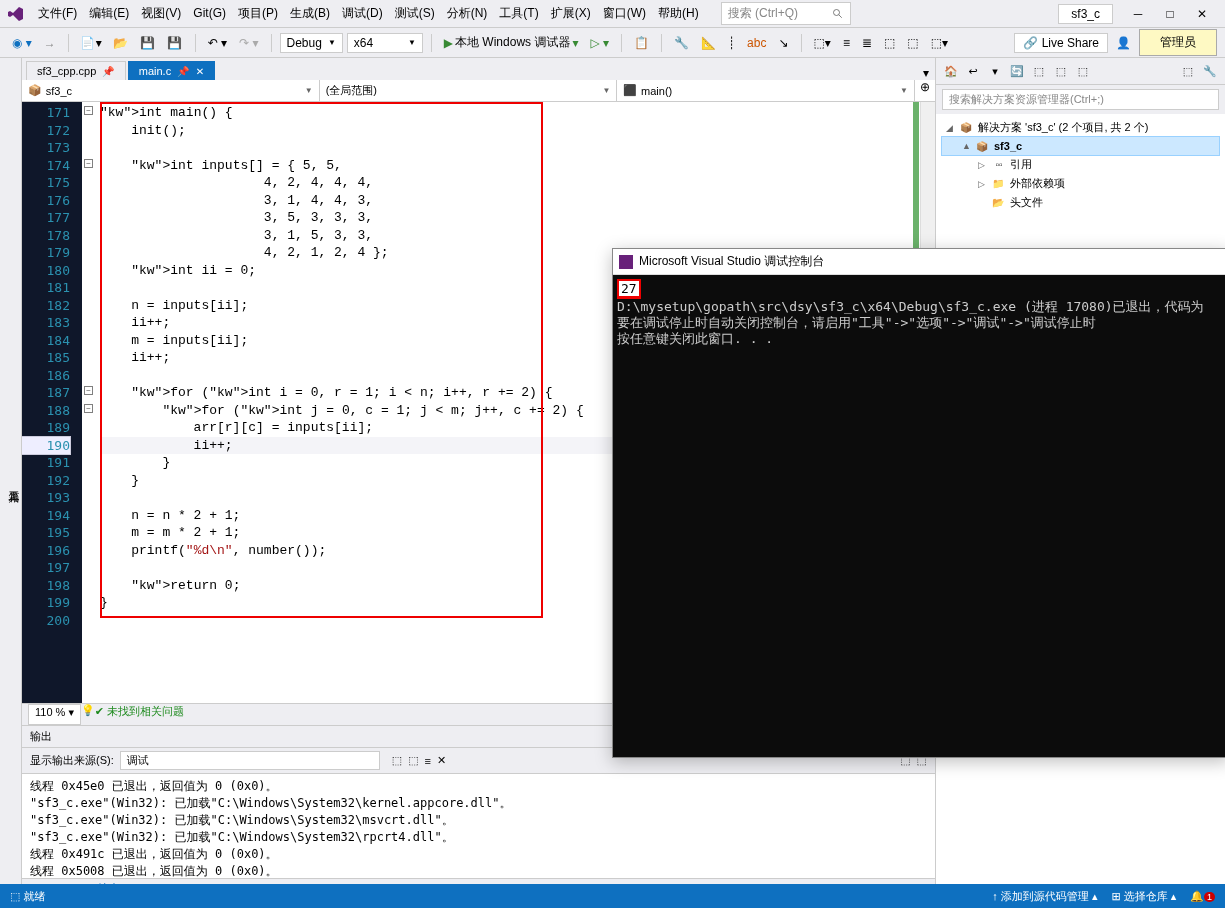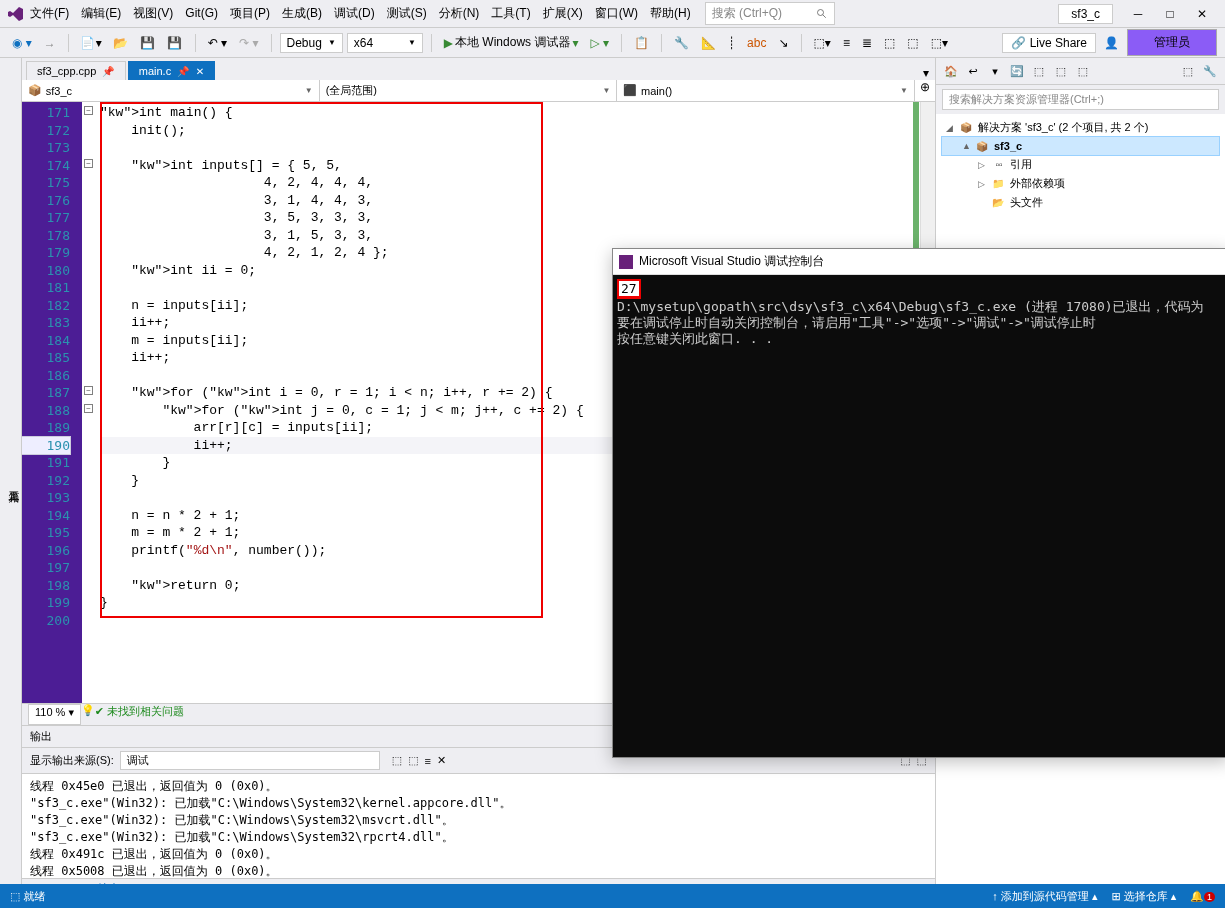--- a/index.html
+++ b/index.html
@@ -1,43 +1,43 @@
 <!DOCTYPE html>
 <html><head>
 <meta charset="utf-8">
 <style>
 * { box-sizing: border-box; margin: 0; padding: 0; }
 body { font-family: "Microsoft YaHei", "Segoe UI", sans-serif; font-size: 12px; background: #f5f5f5; overflow: hidden; width: 1225px; height: 908px; position: relative; }
-.titlebar { height: 28px; background: #eeeef2; display: flex; align-items: center; padding: 0 8px; gap: 0; border-bottom: 1px solid #ccc; }
+.titlebar { height: 28px; background: #eeeef2; display: flex; align-items: center; padding: 0 8px; gap: 8px; border-bottom: 1px solid #ccc; }
 .vs-logo { width: 16px; height: 16px; display: inline-block; }
 .menu-item { padding: 2px 6px; cursor: default; }
 .search-box { margin-left: 8px; border: 1px solid #ccc; background: #fff; padding: 2px 6px; width: 130px; display: flex; align-items: center; gap: 4px; }
 .search-icon-small { width: 12px; height: 12px; }
 .title-right { margin-left: auto; display: flex; align-items: center; gap: 2px; }
 .proj-name { background: #fff; border: 1px solid #ccc; padding: 2px 12px; margin-right: 8px; }
 .win-btn { width: 30px; height: 24px; display: flex; align-items: center; justify-content: center; }
 .toolbar { height: 30px; background: #eeeef2; display: flex; align-items: center; padding: 0 8px; gap: 4px; border-bottom: 1px solid #ccc; }
 .tb-btn { padding: 2px 4px; display: flex; align-items: center; gap: 2px; }
 .tb-sep { width: 1px; height: 18px; background: #ccc; margin: 0 4px; }
 .tb-dropdown { border: 1px solid #ccc; background: #fff; padding: 2px 6px; display: flex; align-items: center; gap: 6px; }
 .tb-play { color: #388a34; }
 .live-share { border: 1px solid #ccc; padding: 2px 8px; background: #fff; margin-left: auto; }
-.admin-btn { background: #8b5cf6; border: 1px solid #aaa; padding: 4px 26px; }
+.admin-btn { background: #fef9c3; border: 1px solid #aaa; padding: 4px 20px; }
 .main-area { display: flex; height: 842px; }
 .left-tool { width: 22px; background: #eeeef2; border-right: 1px solid #ccc; writing-mode: vertical-rl; text-align: center; padding-top: 8px; font-size: 11px; }
 .center-col { flex: 1; display: flex; flex-direction: column; }
 .tabs-row { height: 22px; background: #eeeef2; display: flex; align-items: flex-end; padding-left: 4px; gap: 2px; }
 .tab { padding: 3px 10px; background: #eeeef2; border: 1px solid #ccc; border-bottom: none; font-size: 11px; display: flex; align-items: center; gap: 6px; }
 .tab.active { background: #0e70c0; color: #fff; border-color: #0e70c0; }
 .tab-x { font-size: 10px; }
 .nav-bar { height: 22px; display: flex; border-bottom: 1px solid #ccc; background: #fff; }
 .nav-dd { flex: 1; border-right: 1px solid #ccc; padding: 2px 6px; display: flex; align-items: center; gap: 4px; font-size: 11px; }
 .nav-arrow { margin-left: auto; font-size: 8px; color: #666; }
 .editor-area { flex: 1; display: flex; background: #fff; position: relative; overflow: hidden; }
-.gutter { width: 60px; background: #4c1d95; border-right: none; text-align: right; color: #2b91af; font-family: Consolas, monospace; font-size: 13px; padding-right: 12px; padding-top: 2px; line-height: 17.5px; }
+.gutter { width: 60px; background: #0f172a; border-right: none; text-align: right; color: #2b91af; font-family: Consolas, monospace; font-size: 13px; padding-right: 12px; padding-top: 2px; line-height: 17.5px; }
 .fold-col { width: 18px; background: #fff; position: relative; }
 .fold-box { position: absolute; left: 2px; width: 9px; height: 9px; border: 1px solid #808080; background: #fff; font-size: 8px; line-height: 7px; text-align: center; color: #555; }
 .code { flex: 1; font-family: Consolas, "Courier New", monospace; font-size: 13px; white-space: pre; line-height: 17.5px; padding-top: 2px; color: #000; position: relative; }
 .str { color: #a31515; }
 .red-box { position: absolute; border: 2px solid #e00; pointer-events: none; }
 .green-strip { position: absolute; right: 0; top: 0; width: 6px; height: 100%; background: #6bb26b; }
 .scroll-v { position: absolute; right: 0; top: 0; width: 15px; height: 100%; background: #f0f0f0; border-left: 1px solid #ddd; }
 .thumb { position: absolute; left: 2px; right: 2px; background: #c2c3c9; border-radius: 1px; }
 .editor-footer { height: 22px; background: #eeeef2; border-top: 1px solid #ccc; display: flex; padding: 0 6px; gap: 0; font-size: 11px; }
 .zoom-box { border: 1px solid #ccc; background: #fff; padding: 1px 6px; }

